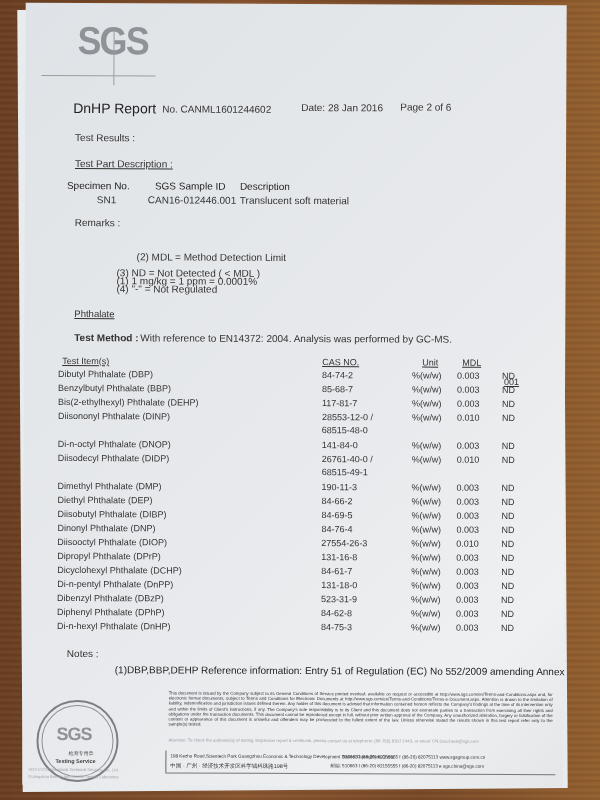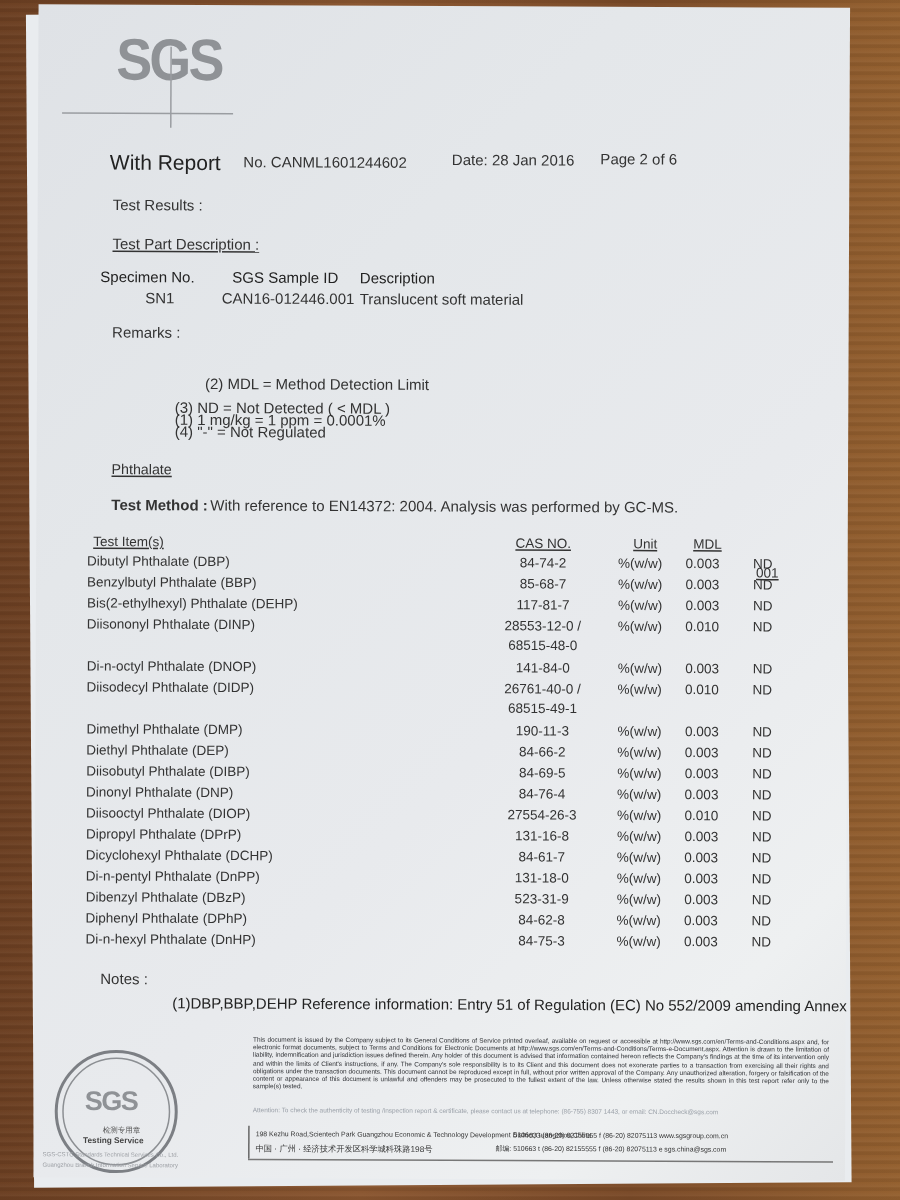--- a/index.html
+++ b/index.html
@@ -35,21 +35,21 @@
     .hdr-no { left: 137px; top: 100px; font-size: 10px; color: #333; }
     .hdr-date { left: 276px; top: 98px; font-size: 10px; color: #333; }
     .hdr-page { left: 375px; top: 97px; font-size: 10px; color: #333; }
 
     .txt10 { font-size: 10px; color: #333; }
     .u { text-decoration: underline; }
 
     .table-row { position: absolute; left: 0; width: 541px; height: 13px; font-size: 9px; color: #333; }
     .table-row span { position: absolute; white-space: nowrap; }
     .c-name { left: 34px; }
-    .c-cas { left: 298px; width: 80px; text-align: center; }
+    .c-cas { left: 298px; width: 80px; text-align: left; }
     .c-unit { left: 388px; }
     .c-mdl { left: 433px; }
     .c-res { left: 478px; }
 
     .seal {
       position: absolute; left: 14px; top: 697px; width: 78px; height: 78px;
       border: 2px solid #7c7f84; border-radius: 50%;
     }
     .seal-inner {
       position: absolute; left: 3px; top: 3px; width: 70px; height: 70px;
@@ -80,21 +80,21 @@
 
 <div class="wood-grain"></div>
 <div class="paper-under"></div>
 
 <div class="paper">
 
   <div class="abs logo">SGS</div>
   <div class="abs logo-hline"></div>
   <div class="abs logo-vline"></div>
 
-  <div class="abs hdr-title">With Report</div>
+  <div class="abs hdr-title">DnHP Report</div>
   <div class="abs hdr-no">No. CANML1601244602</div>
   <div class="abs hdr-date">Date: 28 Jan 2016</div>
   <div class="abs hdr-page">Page 2 of 6</div>
 
   <div class="abs txt10" style="left:50px;top:129px;text-align:right;">Test Results :</div>
   <div class="abs txt10 u" style="left:50px;top:155px;">Test Part Description :</div>
 
   <div class="abs txt10" style="left:42px;top:177px;color:#222;">Specimen No.</div>
   <div class="abs txt10" style="left:130px;top:177px;color:#222;">SGS Sample ID</div>
   <div class="abs txt10" style="left:215px;top:177px;color:#222;">Description</div>

